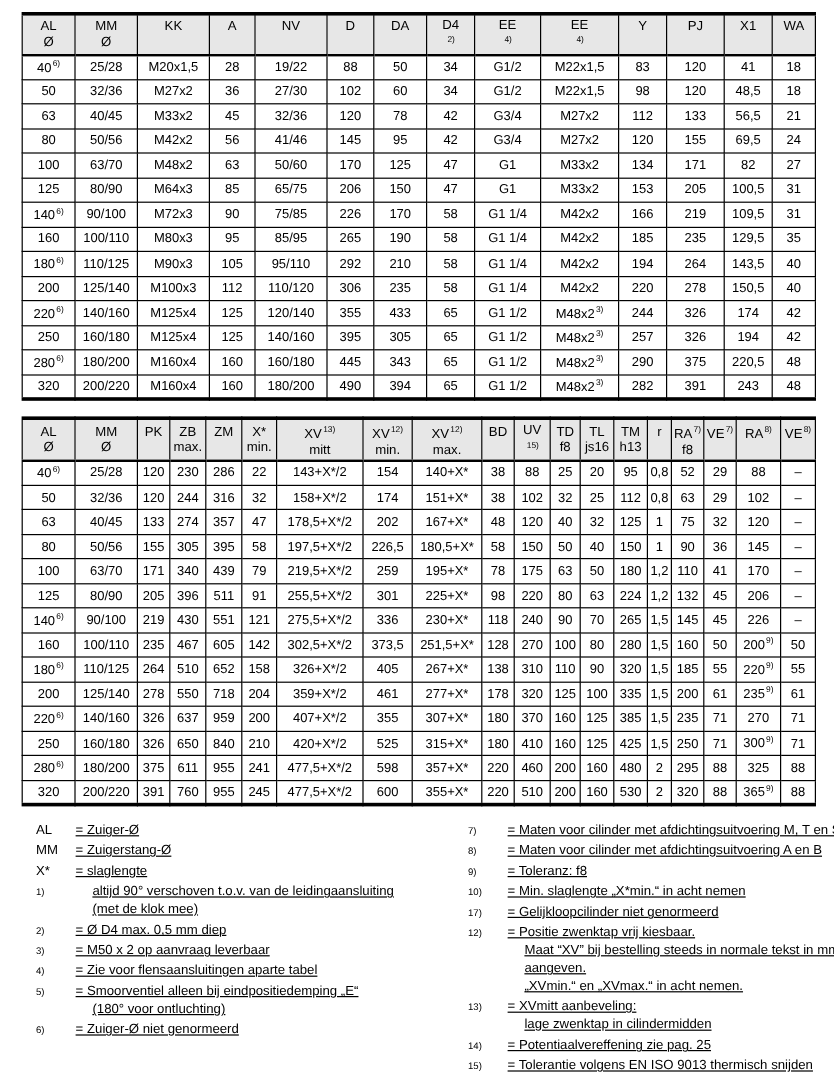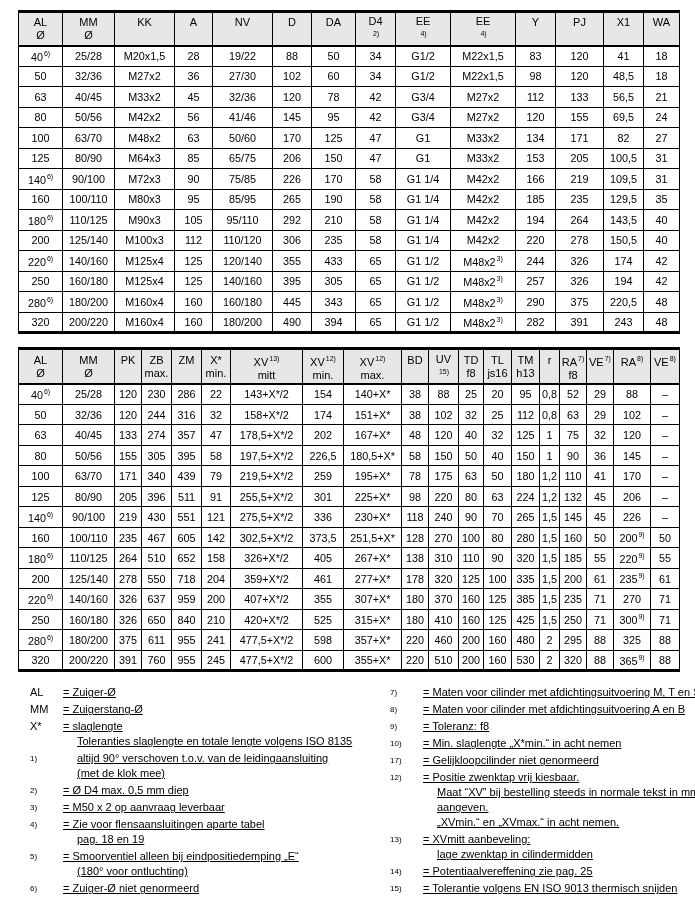--- a/index.html
+++ b/index.html
@@ -761,21 +761,20 @@
         <div class="fn-item">
           <div class="fn-m">MM</div>
           <div class="fn-lines">
             <div class="fn-line">= Zuigerstang-Ø</div>
           </div>
         </div>
         <div class="fn-item">
           <div class="fn-m">X*</div>
           <div class="fn-lines">
             <div class="fn-line">= slaglengte</div>
-            <div class="fn-line cont">Toleranties slaglengte en totale lengte volgens ISO 8135</div>
           </div>
         </div>
         <div class="fn-item">
           <div class="fn-m supmark">1)</div>
           <div class="fn-lines">
             <div class="fn-line cont">altijd 90° verschoven t.o.v. van de leidingaansluiting</div>
             <div class="fn-line cont">(met de klok mee)</div>
           </div>
         </div>
         <div class="fn-item">
@@ -787,21 +786,20 @@
         <div class="fn-item">
           <div class="fn-m supmark">3)</div>
           <div class="fn-lines">
             <div class="fn-line">= M50 x 2 op aanvraag leverbaar</div>
           </div>
         </div>
         <div class="fn-item">
           <div class="fn-m supmark">4)</div>
           <div class="fn-lines">
             <div class="fn-line">= Zie voor flensaansluitingen aparte tabel</div>
-            <div class="fn-line cont">pag. 18 en 19</div>
           </div>
         </div>
         <div class="fn-item">
           <div class="fn-m supmark">5)</div>
           <div class="fn-lines">
             <div class="fn-line">= Smoorventiel alleen bij eindpositiedemping „E“</div>
             <div class="fn-line cont">(180° voor ontluchting)</div>
           </div>
         </div>
         <div class="fn-item">

